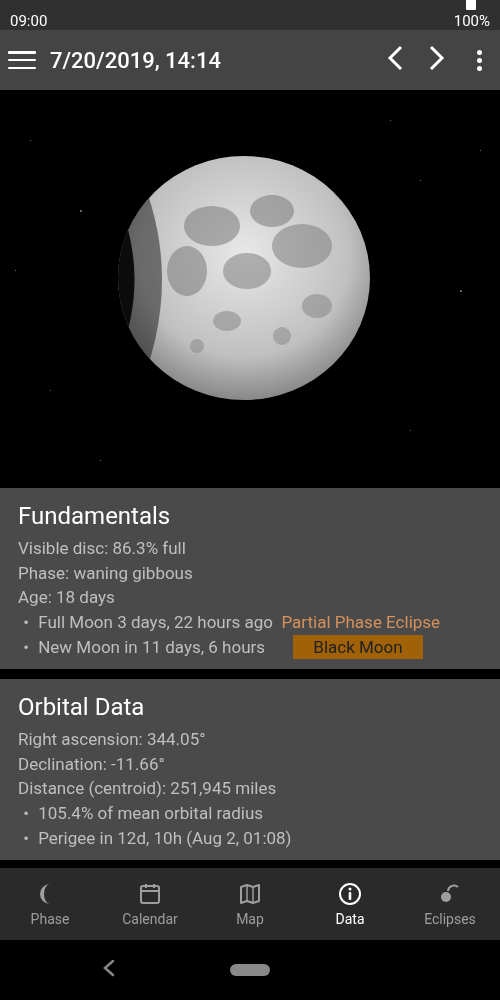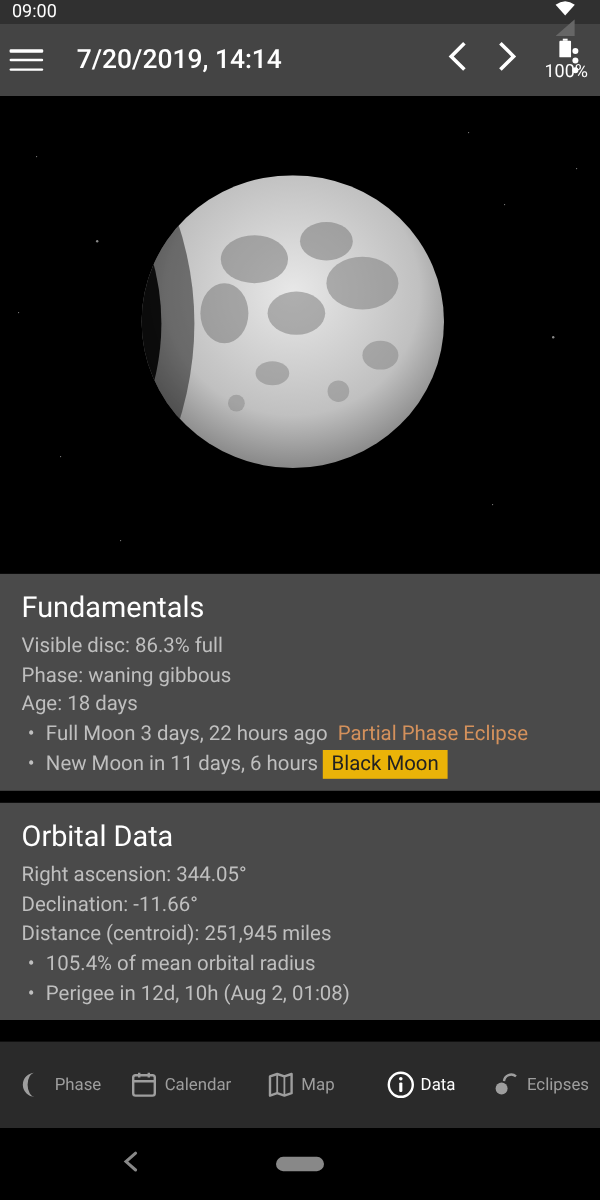--- a/index.html
+++ b/index.html
@@ -6,36 +6,36 @@
 body {
   width: 500px;
   height: 1000px;
   background: #000;
   font-family: Roboto, "Segoe UI", Arial, sans-serif;
   overflow: hidden;
   position: relative;
   color: #fff;
 }
 .status-bar {
-  height: 20px;
+  height: 30px;
   background: #303030;
   display: flex;
   justify-content: space-between;
-  align-items: flex-start;
+  align-items: flex-end;
   padding: 0 10px;
   font-size: 15px;
 }
 .status-right { display: flex; align-items: center; gap: 2px; flex-direction: column; }
 .app-bar {
   height: 60px;
   background: #444444;
   display: flex;
   align-items: center;
   padding: 13px 8px;
-  gap: 28px;
+  gap: 14px;
 }
 .hamburger { width: 28px; height: 22px; display: flex; flex-direction: column; justify-content: space-between; cursor: pointer; padding: 2px 0;}
 .hamburger div { height: 2.5px; background: #fff; border-radius: 1px; }
 .datetime { font-size: 22px; font-weight: 500; flex: 1; color: #fff; }
 .nav-arrows { display: flex; align-items: center; gap: 10px; }
 .chev { font-size: 30px; font-weight: 300; padding: 4px 8px; cursor: pointer; color:#eee;}
 .kebab { display: flex; flex-direction: column; gap: 3px; padding: 6px 10px; cursor: pointer; }
 .kebab div { width: 5px; height: 5px; background: #fff; border-radius: 50%; }
 
 .moon-pane {
@@ -63,42 +63,43 @@
   margin-bottom: 6px;
 }
 .card .line {
   font-size: 17px;
   color: #bfbfbf;
   line-height: 1.45;
 }
 .bull { display: inline-block; width: 16px; text-align: center; }
 .accent { color: #d4915c; }
 .tag-box {
-  background: #eab308;
+  background: #a16207;
   color: #222;
-  padding: 0 7px;
+  padding: 0 20px;
   display: inline-block;
+  margin-left: 24px;
 }
 .main-scroll {
   height: 778px;
   overflow: hidden;
 }
 
 .bottom-nav {
   position: absolute;
   bottom: 60px;
   left: 0; right: 0;
   height: 72px;
   background: #2a2a2a;
   display: flex;
 }
 .nav-item {
   flex: 1;
   display: flex;
-  flex-direction: row;
+  flex-direction: column;
   align-items: center;
   justify-content: center;
   gap: 4px;
   cursor: pointer;
   color: #9e9e9e;
   font-size: 14px;
 }
 .nav-item.active { color: #fff; }
 .nav-icon { width: 26px; height: 26px; display:flex; align-items:center; justify-content:center;}
 

